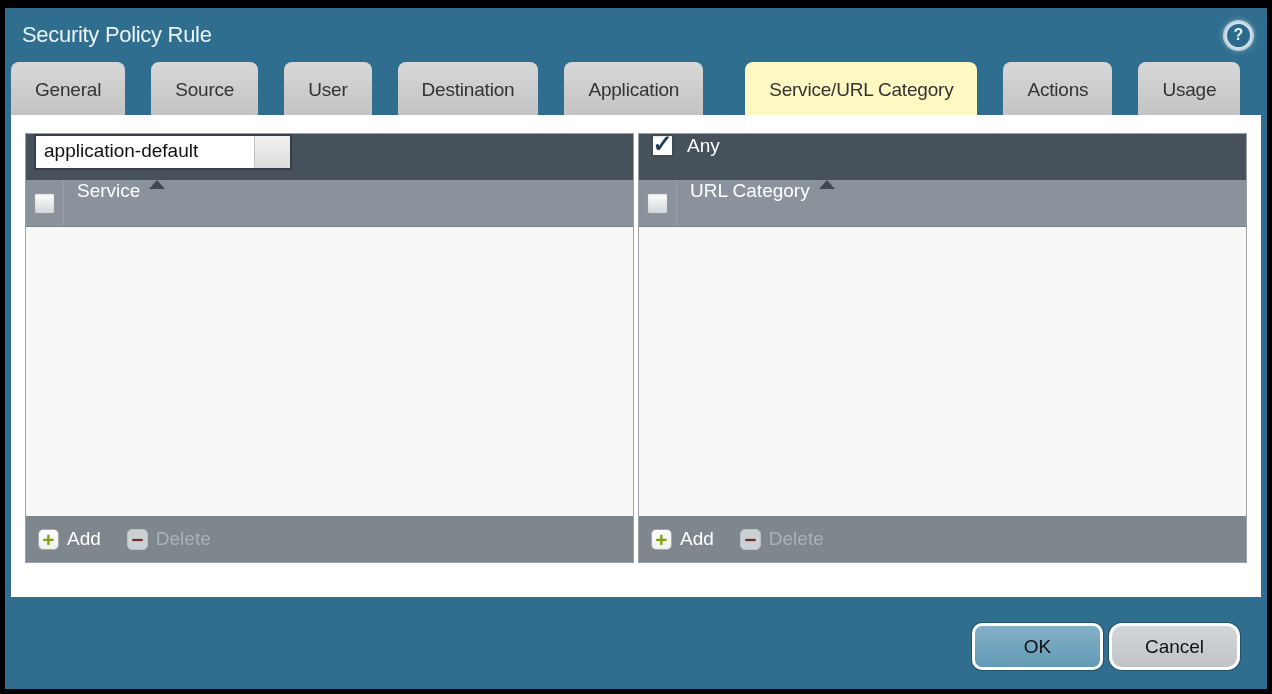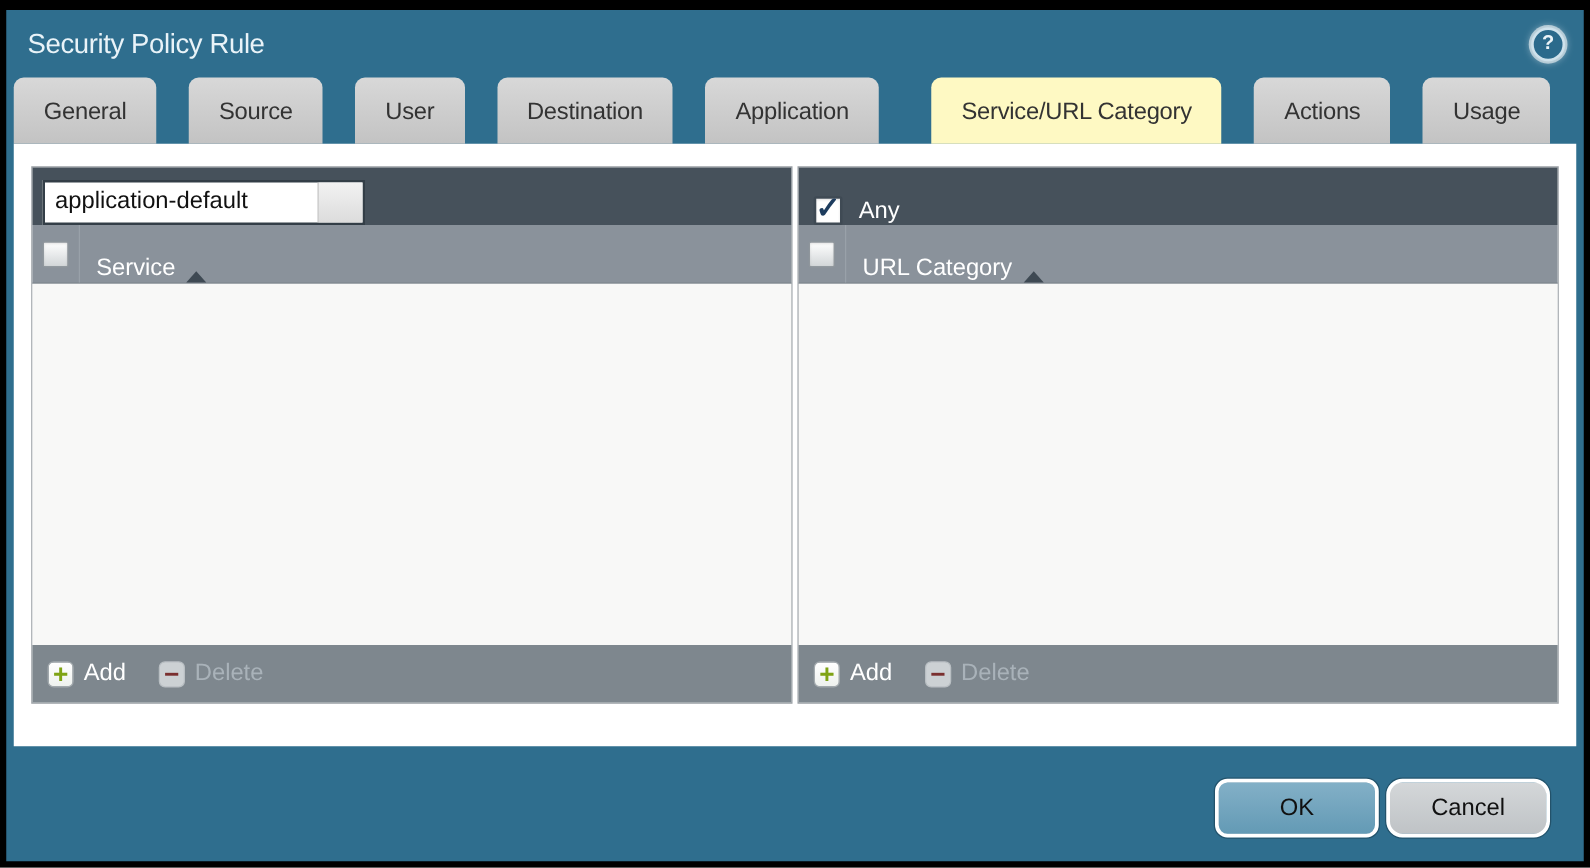--- a/index.html
+++ b/index.html
@@ -22,42 +22,42 @@
   .tab { height:53px; line-height:55px; padding:0 24px; margin-right:4px; font-size:19px; color:#333;
          background:linear-gradient(#d8d8d8,#c3c3c3); border-radius:8px 8px 0 0; white-space:nowrap;
          cursor:pointer; letter-spacing:-0.2px; }
   .tab.active { background:#fef9c3;margin-left:16px; }
 
   
   .card { background:#fff; margin:0 6px; height:482px; padding:18px 14px 0 14px; }
   .panels { display:flex; gap:4px; }
   .panel { flex:1; height:430px; display:flex; flex-direction:column; border:1px solid #9aa0a5; background:#f8f8f7; }
 
-  .panel-topbar { height:46px; background:#46515b; flex:0 0 auto; display:flex; align-items:flex-end; padding:0 8px; }
+  .panel-topbar { height:46px; background:#46515b; flex:0 0 auto; display:flex; align-items:flex-start; padding:0 8px; }
   .panel-header { height:47px; background:#8a929b; border-bottom:1px solid #7c848c; flex:0 0 auto; display:flex; align-items:stretch; }
   .panel-body  { flex:1; background:#f8f8f7; }
   .panel-footer{ height:46px; background:#7e878e; flex:0 0 auto; display:flex; align-items:center; padding:0 12px; gap:26px; }
 
   
   .dropdown { display:flex; height:36px; width:258px; border:2px solid #333e47; background:#fff; cursor:pointer; }
   .dropdown-value { flex:1; font-size:19px; color:#111; padding:4px 8px; white-space:nowrap; overflow:hidden; }
   .dropdown-btn { width:36px; background:linear-gradient(#f2f2f2,#dcdcdc); border-left:1px solid #c2c2c2;
                   display:flex; align-items:center; justify-content:center; }
   .tri-down { width:0; height:0; border-left:9px solid transparent; border-right:9px solid transparent; border-top:10px solid #6f7press7a; border-top-color:#6f777f; }
 
   
   .checkbox { width:21px; height:21px; border:1px solid #8f969c; border-radius:2px;
               background:linear-gradient(#ffffff,#d2d6d8); box-shadow:inset 0 1px 2px rgba(0,0,0,0.12);
               display:flex; align-items:center; justify-content:center; cursor:pointer; }
   .checkbox.checked { width:23px; height:23px; background:#fff; border:2px solid #3f4a54; border-radius:2px; }
   .checkbox .glyph { visibility:hidden; }
   .checkbox.checked .glyph { visibility:visible; color:#1d3c5e; font-weight:bold; font-size:24px; line-height:16px; margin-top:-4px; }
 
   .cb-col { width:38px; display:flex; align-items:center; justify-content:center; border-right:1px solid #99a1a9; }
-  .hdr-label { display:flex; align-items:flex-end; gap:9px; padding-left:13px; color:#fff; font-size:19px; }
+  .hdr-label { display:flex; align-items:flex-start; gap:9px; padding-left:13px; color:#fff; font-size:19px; }
   .tri-up { width:0; height:0; border-left:8px solid transparent; border-right:8px solid transparent; border-bottom:9px solid #3e4953; }
 
   .any-row { display:flex; align-items:center; gap:13px; padding-left:4px; }
   .any-label { color:#fff; font-size:19px; }
 
   
   .tool-btn { display:flex; align-items:center; gap:8px; font-size:19px; cursor:pointer; }
   .tool-icon { width:21px; height:21px; border-radius:5px; display:flex; align-items:center; justify-content:center;
                font-size:21px; font-weight:bold; line-height:1; }
   .tool-btn.add .tool-icon { background:linear-gradient(#ffffff,#eef1ee); color:#7fa315; border:1px solid #a3aaae; }

